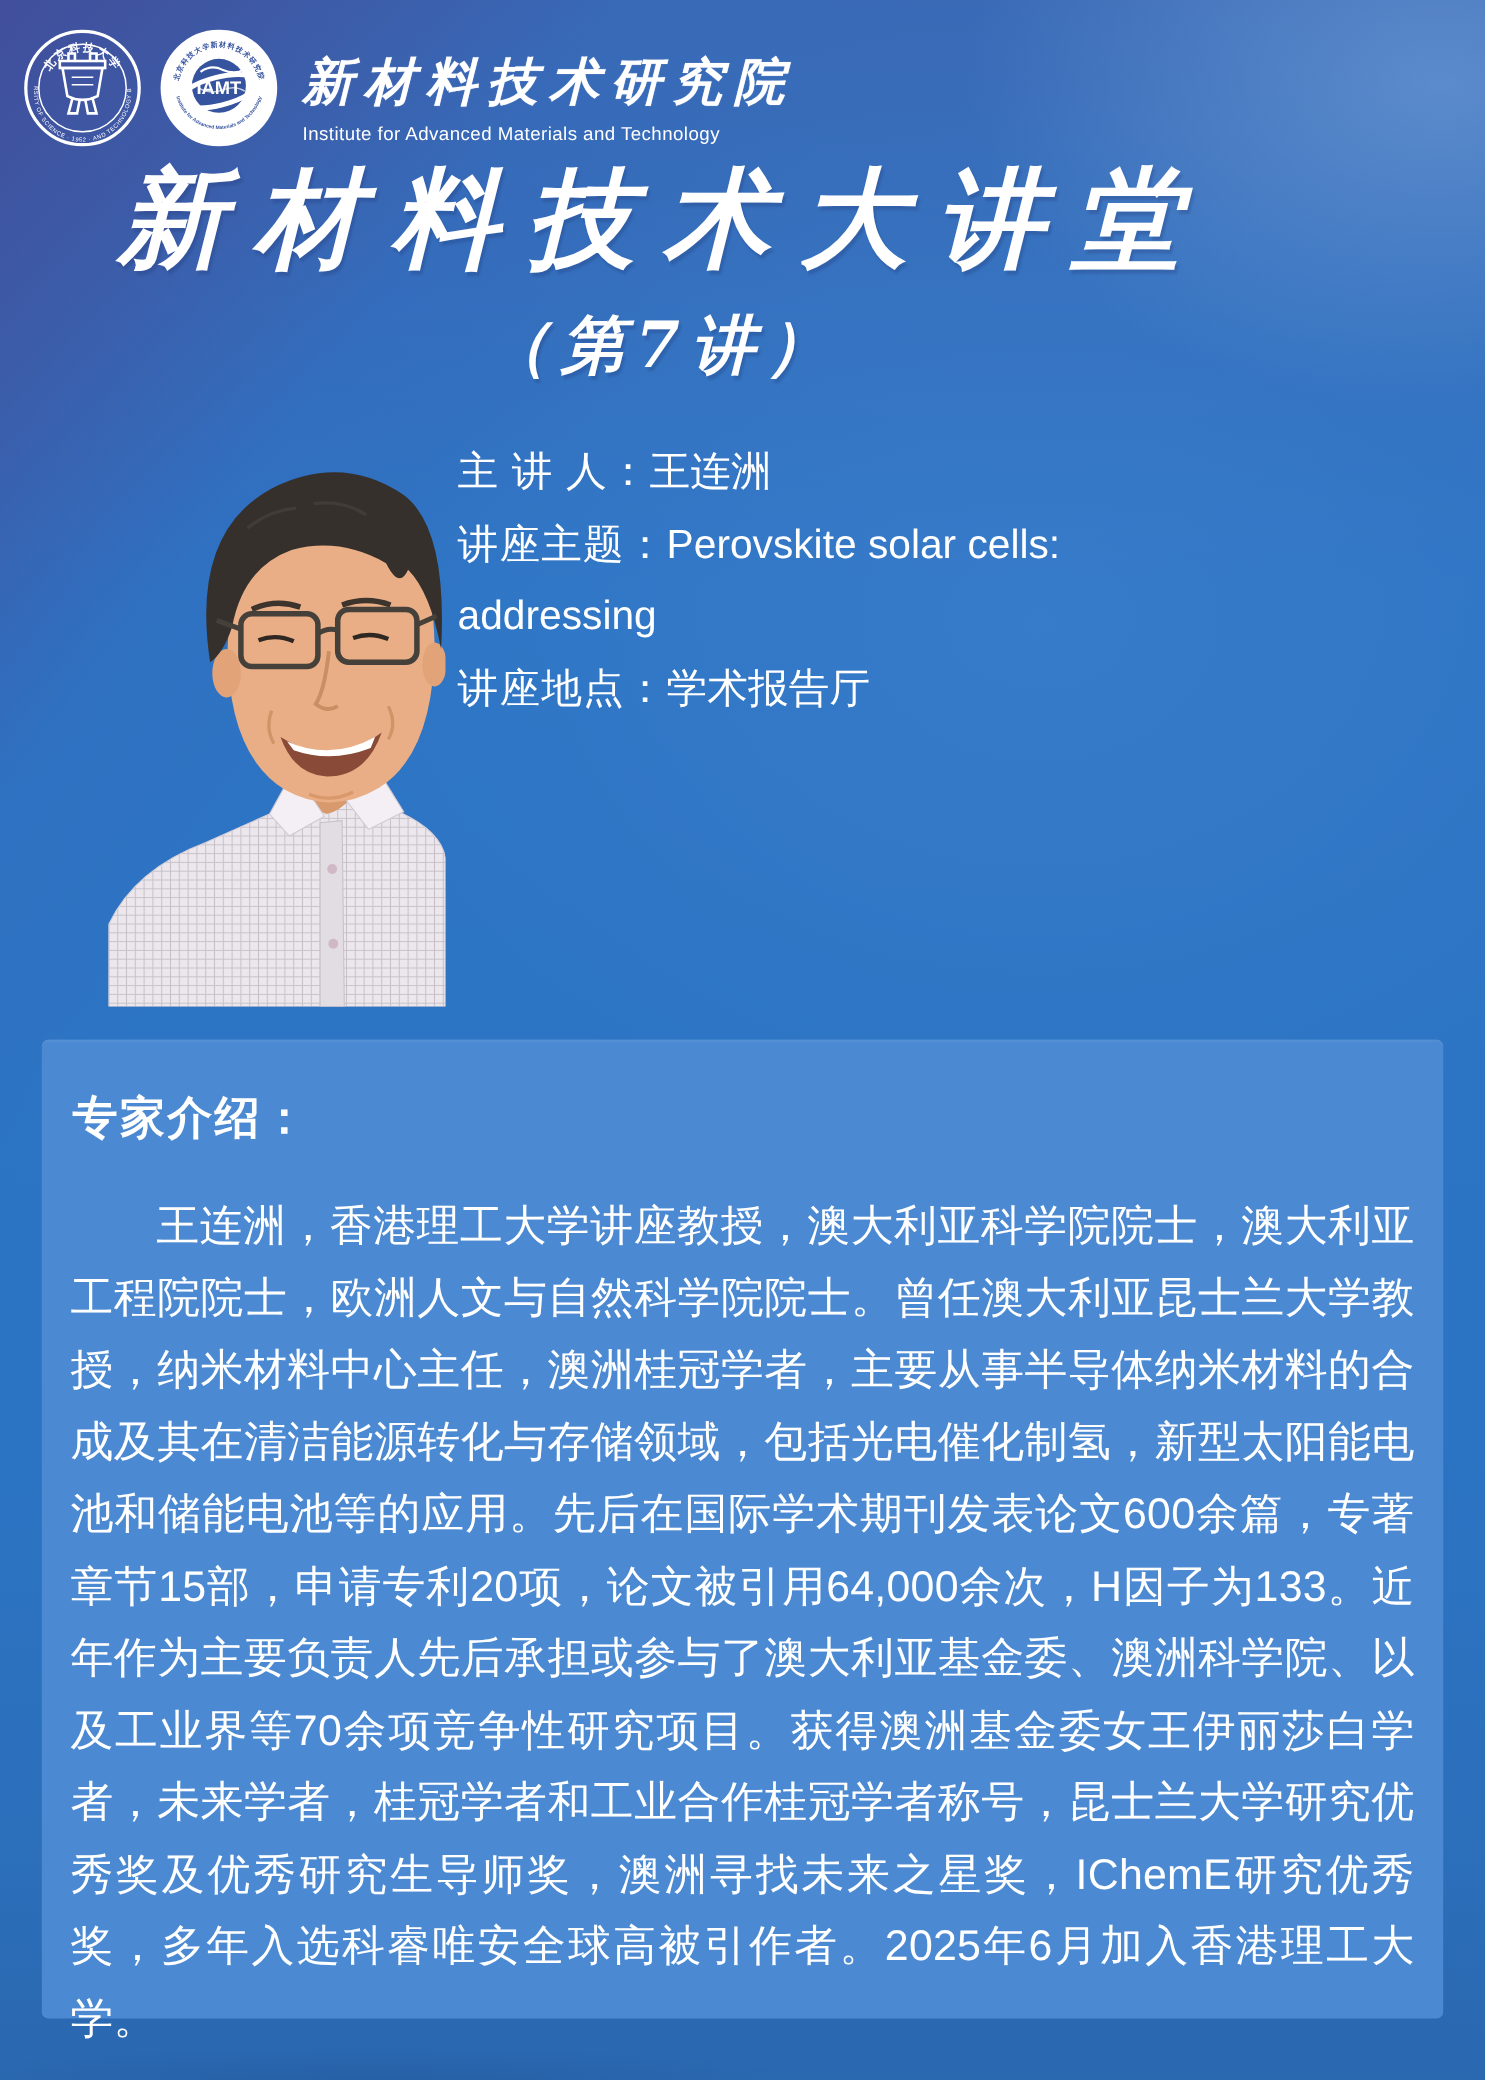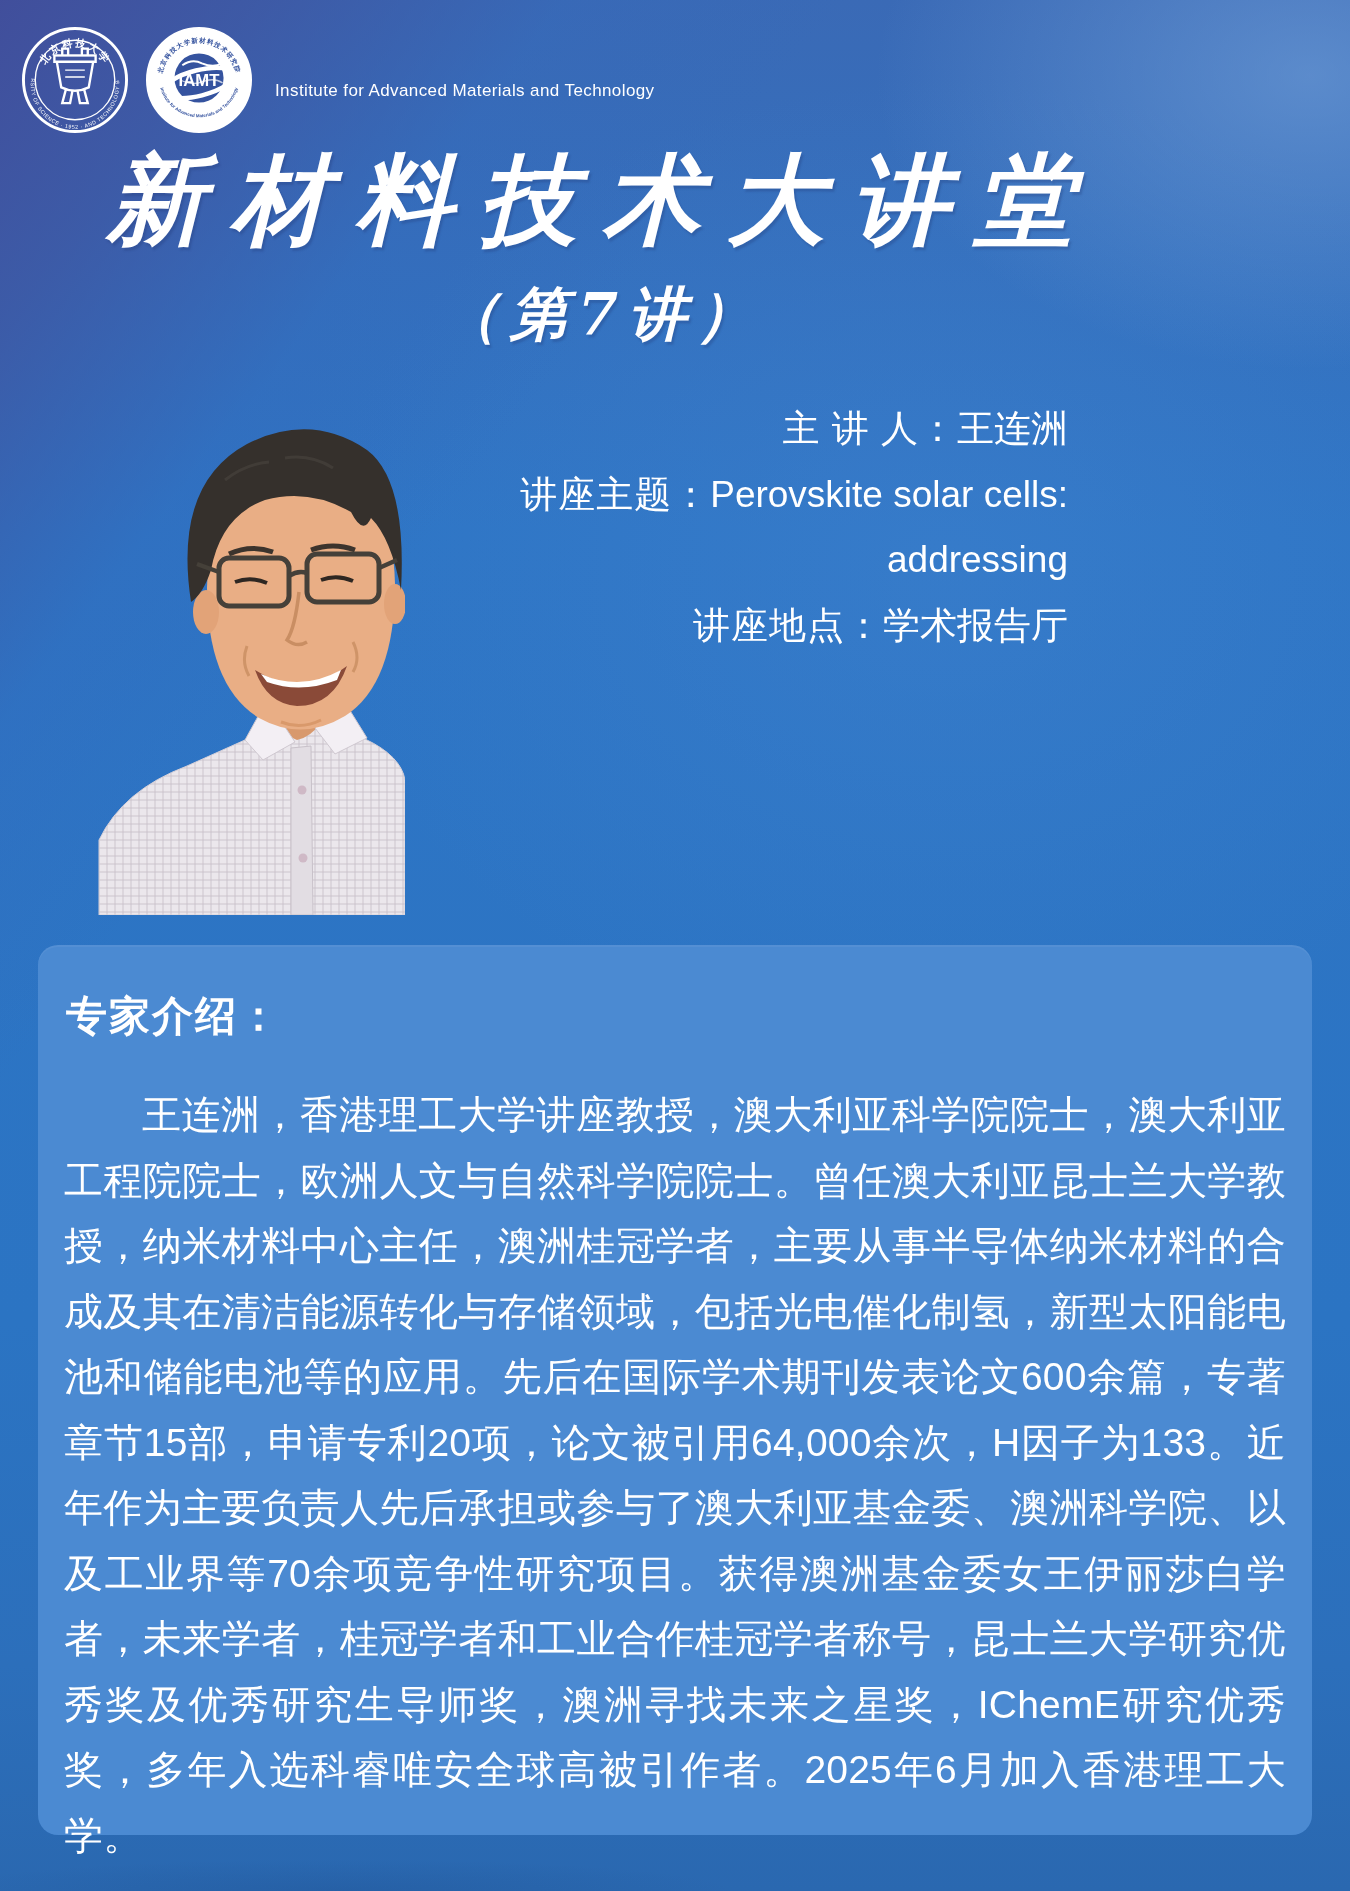--- a/index.html
+++ b/index.html
@@ -39,28 +39,28 @@
   .title-sub {
     margin-top:22px; font-size:58px; font-weight:700; letter-spacing:10px;
     font-family:"DejaVu Serif", serif; font-style:italic;
     text-shadow:2px 3px 2px rgba(30,50,110,.25);
   }
 
   
   .photo { position:absolute; left:95px; top:388px; width:310px; height:527px; }
   .photo svg { width:100%; height:100%; display:block; }
 
-  .info { position:absolute; left:428px; top:396px; width:640px;text-align:right; }
+  .info { position:absolute; left:416px; top:396px; width:640px; }
   .info p { font-size:37px; line-height:65.5px; font-weight:400; white-space:nowrap; }
   .info .lbl { letter-spacing:1px; }
 
   
   .expert-panel {
     position:absolute; left:38px; top:945px; width:1274px; height:890px;
-    background:#4b8ad2; border-radius:20px; padding:32px 26px 0 26px;
+    background:#4b8ad2; border-radius:6px; padding:32px 26px 0 26px;
     box-shadow:0 2px 0 rgba(255,255,255,.05) inset;
   }
   .expert-heading { font-size:41px; font-weight:700; letter-spacing:2px; margin:12px 0 0 2px; }
   .expert-bio {
     margin-top:38px; font-size:39px; line-height:65.5px; letter-spacing:.2px;
     text-align:justify; text-indent:2em; font-weight:400;
   }
 
   
   .bottom-wash { position:absolute; left:0; bottom:0; width:1350px; height:60px;
@@ -119,20 +119,21 @@
         <ellipse cx="55" cy="58" rx="37" ry="13" fill="none" stroke="#ffffff" stroke-width="4.6" transform="rotate(-14 55 58)"></ellipse>
         <text x="55" y="61" text-anchor="middle" font-size="17" font-weight="bold" fill="#ffffff">IAMT</text>
       </g>
       <text font-size="4.6" font-weight="bold" fill="#35539f">
         <textPath href="#iamtBottom" startOffset="50%" text-anchor="middle">Institute for Advanced Materials and Technology</textPath>
       </text>
     </svg>
   </div>
 
   <div class="inst">
+    <div class="inst-cn">新材料技术研究院</div>
     <div class="inst-en">Institute for Advanced Materials and Technology</div>
   </div>
 </div>
 
 <div class="title-block">
   <div class="title-main">新材料技术大讲堂</div>
   <div class="title-sub">（第7讲）</div>
 </div>
 
 <div class="photo">

